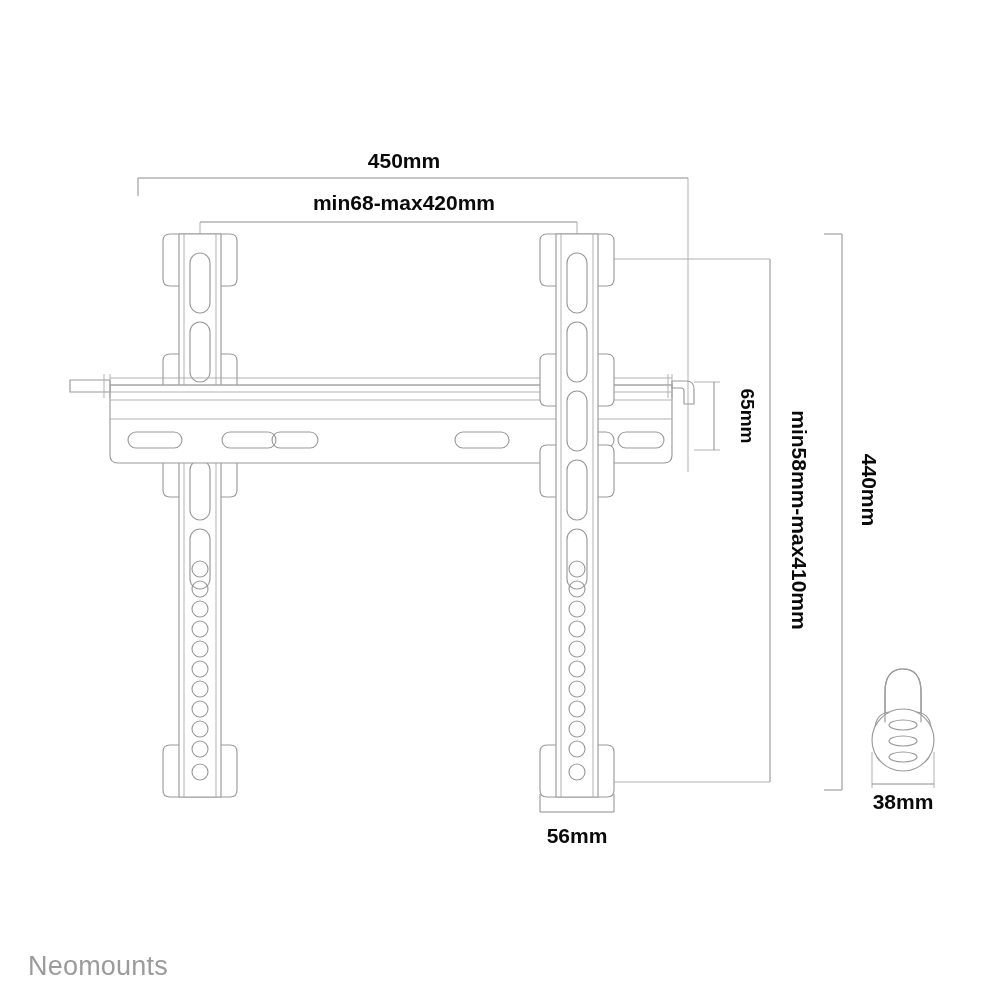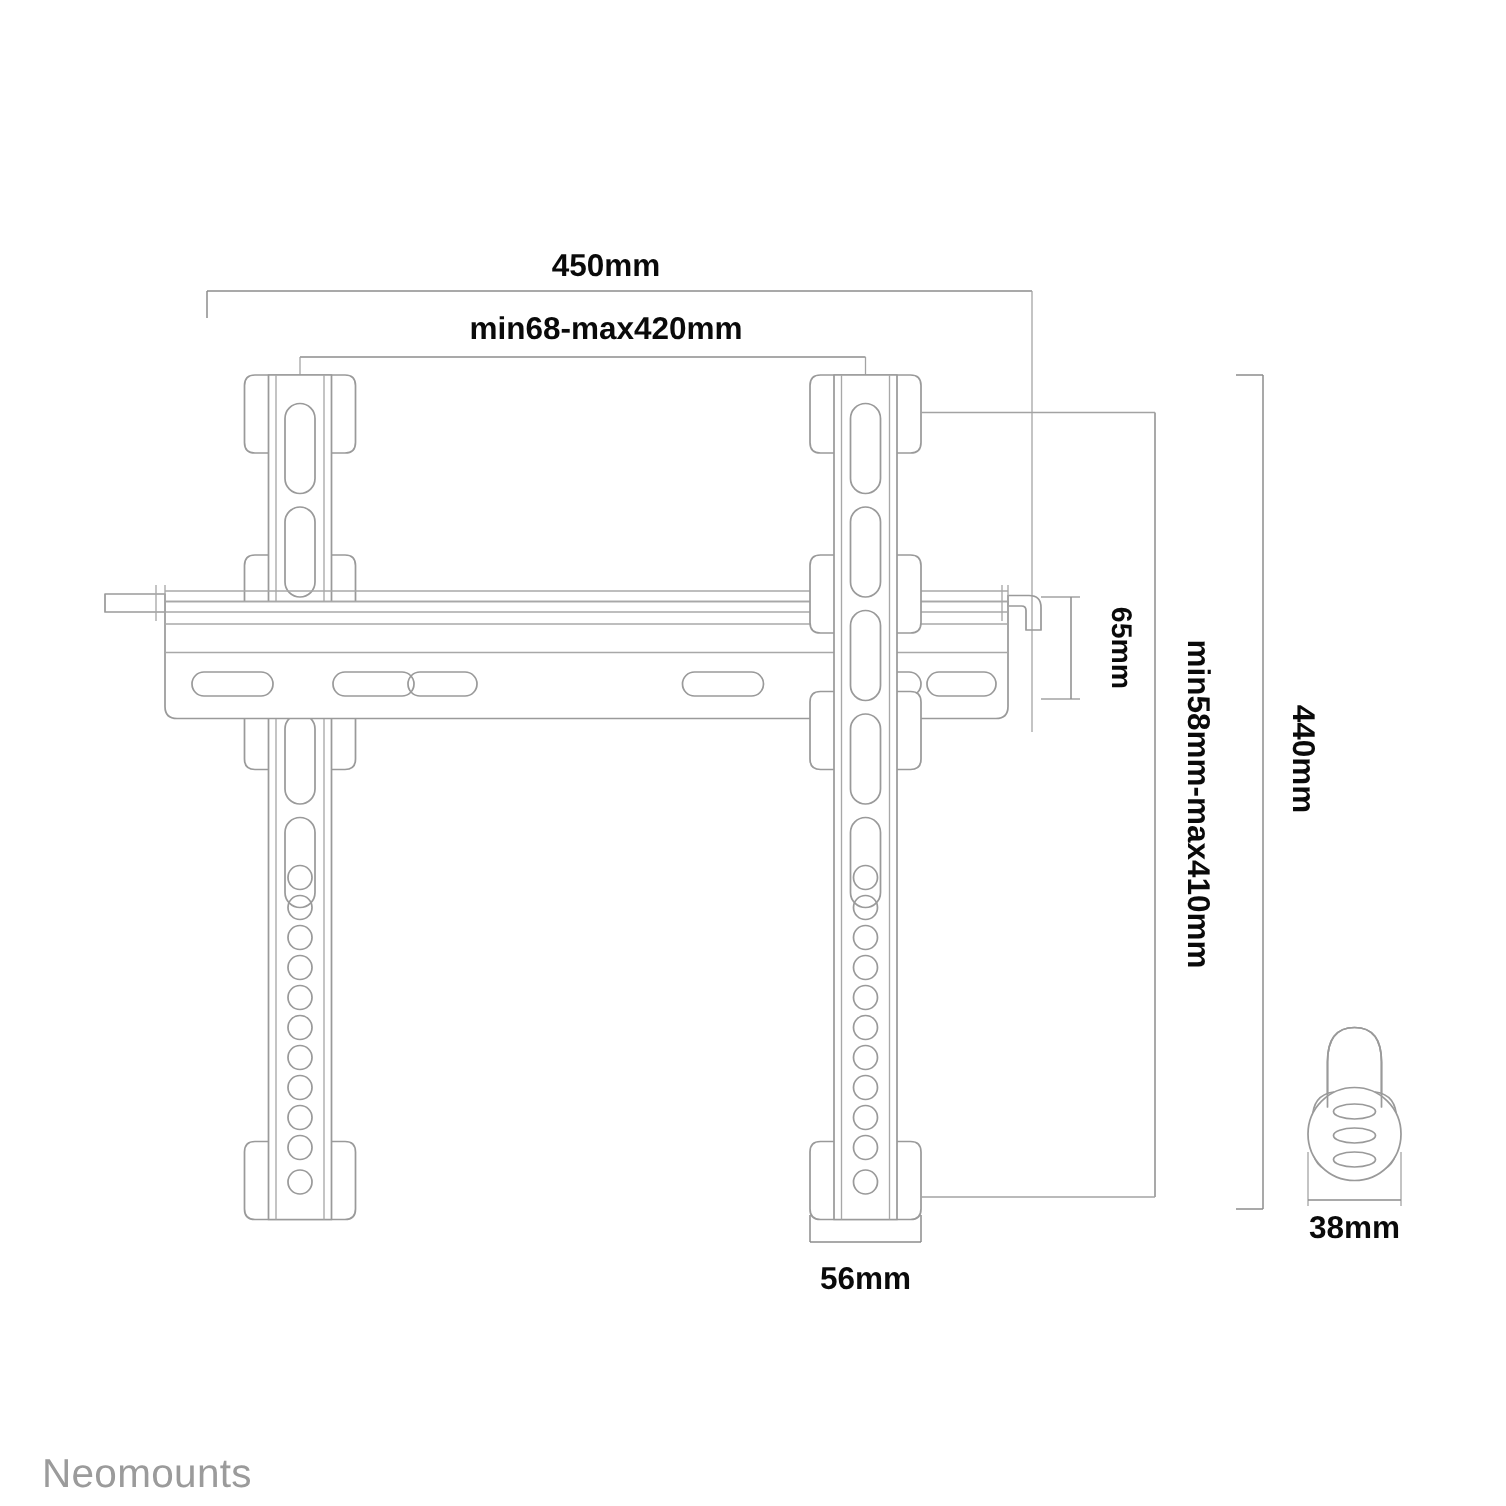--- a/index.html
+++ b/index.html
@@ -11,21 +11,21 @@
   body {
     width: 1004px;
     height: 1004px;
     position: relative;
     overflow: hidden;
     font-family: "Liberation Sans", sans-serif;
   }
   #drawing-root {
     position: absolute;
     left: 0;
-    top: 16px;
+    top: 0;
     width: 1004px;
     height: 908px;
     border-radius: 32px;
   }
   svg.sheet {
     display: block;
     width: 1004px;
     height: 1004px;
   }
   .part-line {

